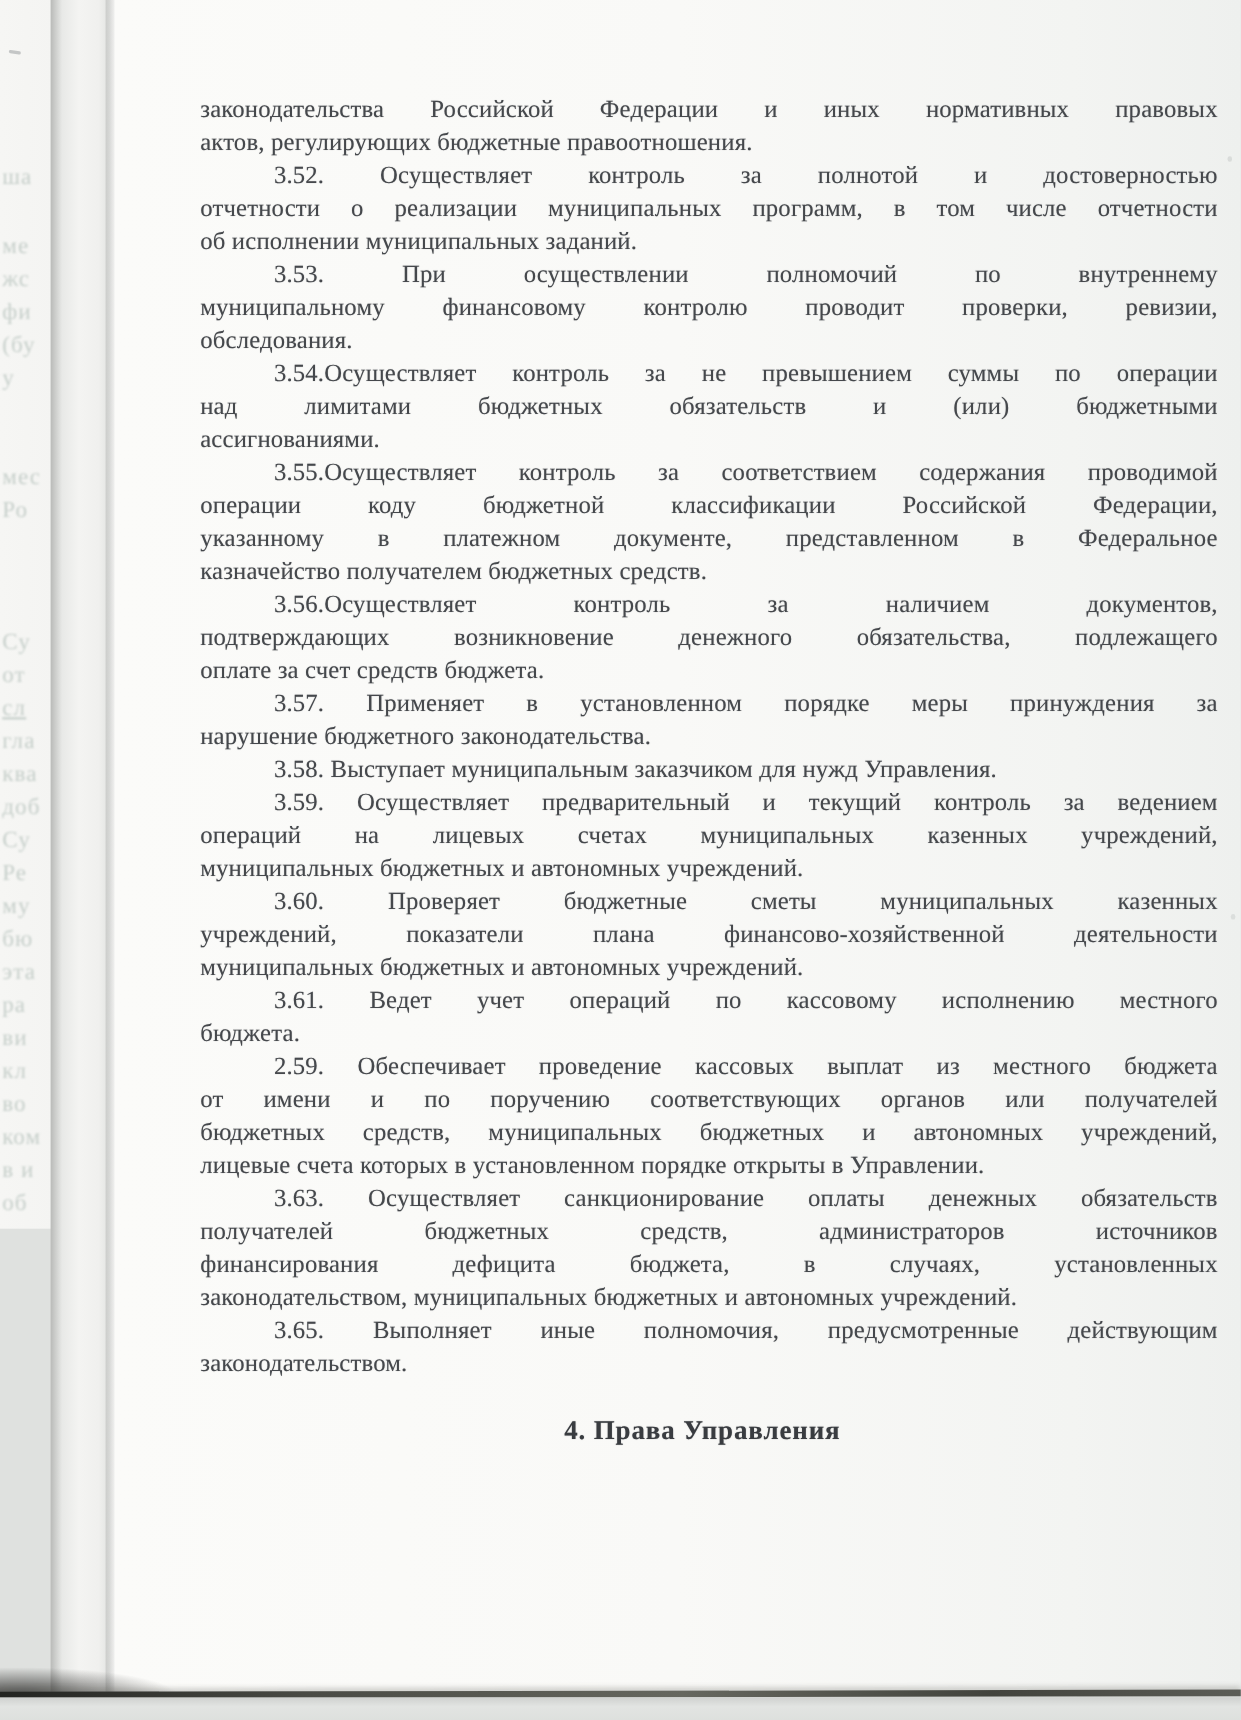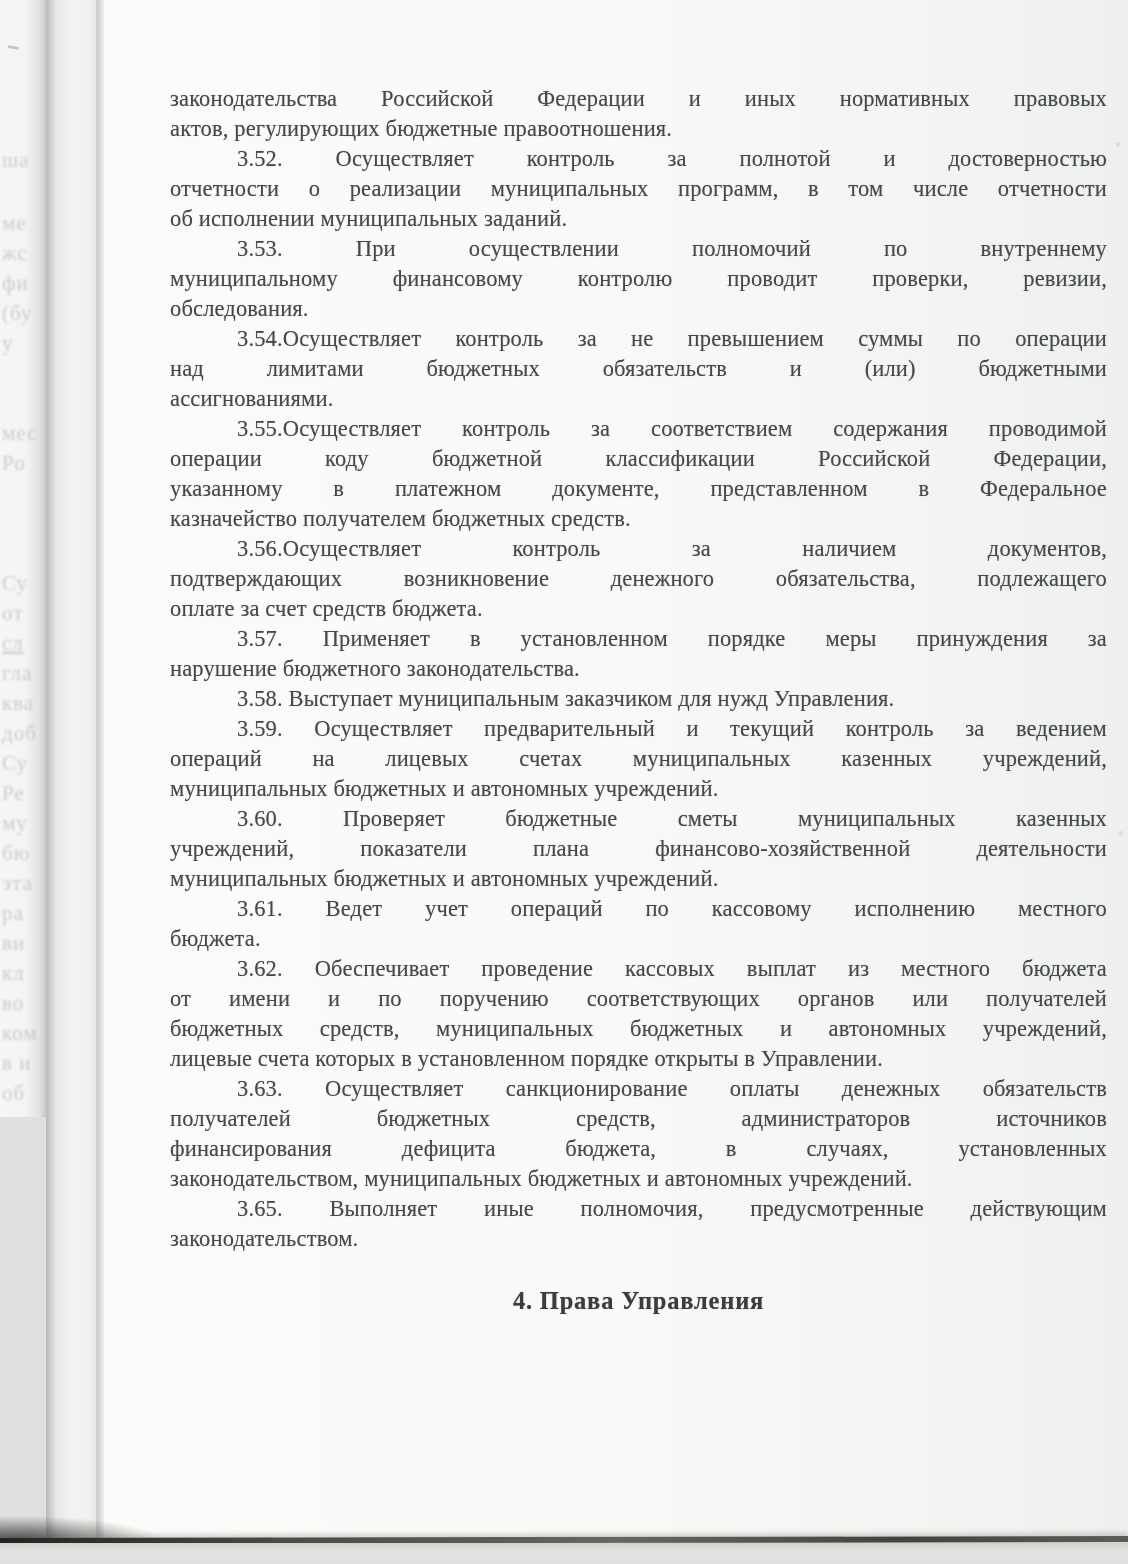--- a/index.html
+++ b/index.html
@@ -9,20 +9,21 @@
     background: #dfe1df;
     font-family: "Liberation Serif", "DejaVu Serif", serif;
   }
   .scan { position: absolute; left: 0; top: 0; width: 1128px; height: 1564px; }
 
   
   .left-page {
     position: absolute; left: 0; top: 0; width: 46px; height: 1117px;
     background: linear-gradient(90deg, #f6f6f4 0%, #f4f4f2 55%, #e2e3e1 86%, #c7c8c6 100%);
     overflow: hidden;
+    padding-left: 44px;
   }
   .frag {
     position: absolute; left: 2px; white-space: nowrap;
     font-size: 21px; line-height: 21px; color: #9fafa8;
     opacity: 0.55; letter-spacing: 1px; filter: blur(0.8px);
   }
   
   .page-gap {
     position: absolute; left: 46px; top: 0; width: 58px; height: 1538px;
     background: linear-gradient(90deg, #b9bab8 0%, #e8e9e7 18%, #f4f4f2 45%, #f0f0ee 75%, #e3e4e2 92%, #f2f2f0 100%);
@@ -38,21 +39,21 @@
     background: linear-gradient(90deg, #fbfbf9 0%, #f9f9f7 50%, #f3f4f2 85%, #eef0ee 100%);
   }
   .text-block {
     position: absolute; left: 66px; top: 84px; width: 937px;
     color: #45484c;
     font-size: 22.5px; line-height: 30px;
     text-shadow: 0 0 1px rgba(90, 92, 96, 0.45);
     letter-spacing: 0.15px;
   }
   .para { margin: 0; }
-  .line { height: 30px; text-align: justify; text-align-last: justify; }
+  .line { height: 30px; text-align: justify; text-align-last: justify; margin-left: 12px; }
   .line.first { text-indent: 67px; }
   .line.last { text-align-last: left; }
   .heading {
     margin: 32px 0 0 0; padding: 0;
     text-align: center;
     font-size: 24.5px; font-weight: bold;
     letter-spacing: 0.8px;
     color: #393c40;
     text-shadow: 0 0 1px rgba(60, 62, 66, 0.5);
   }
@@ -177,21 +178,21 @@
           <div class="para">
             <div class="line first">3.60. Проверяет бюджетные сметы муниципальных казенных</div>
             <div class="line">учреждений, показатели плана финансово-хозяйственной деятельности</div>
             <div class="line last">муниципальных бюджетных и автономных учреждений.</div>
           </div>
           <div class="para">
             <div class="line first">3.61. Ведет учет операций по кассовому исполнению местного</div>
             <div class="line last">бюджета.</div>
           </div>
           <div class="para">
-            <div class="line first">3.62. Обеспечивает проведение кассовых выплат из местного бюджета</div>
+            <div class="line first">2.59. Обеспечивает проведение кассовых выплат из местного бюджета</div>
             <div class="line">от имени и по поручению соответствующих органов или получателей</div>
             <div class="line">бюджетных средств, муниципальных бюджетных и автономных учреждений,</div>
             <div class="line last">лицевые счета которых в установленном порядке открыты в Управлении.</div>
           </div>
           <div class="para">
             <div class="line first">3.63. Осуществляет санкционирование оплаты денежных обязательств</div>
             <div class="line">получателей бюджетных средств, администраторов источников</div>
             <div class="line">финансирования дефицита бюджета, в случаях, установленных</div>
             <div class="line last">законодательством, муниципальных бюджетных и автономных учреждений.</div>
           </div>

